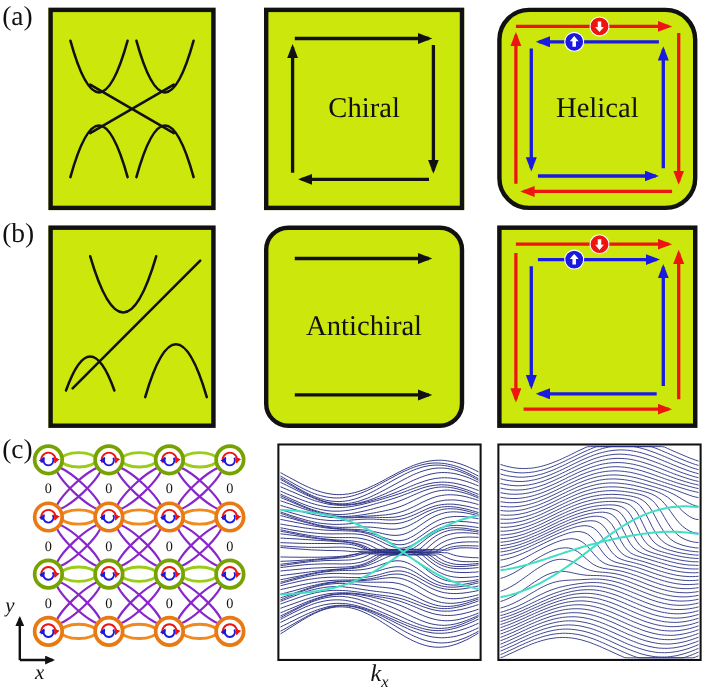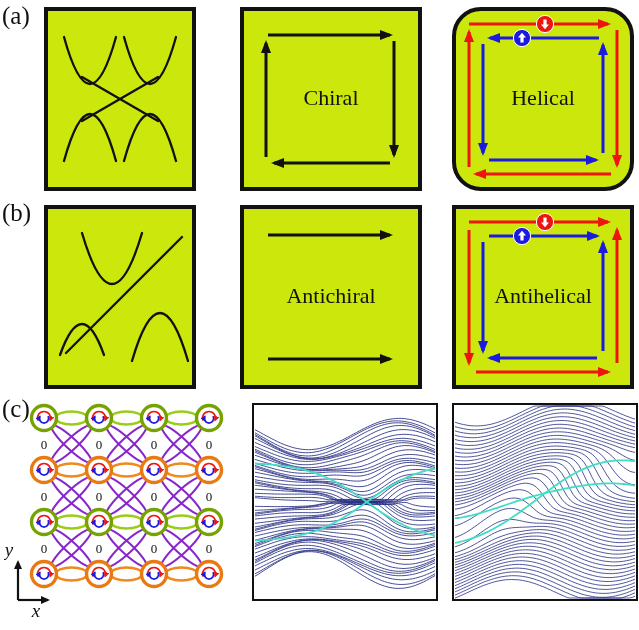--- a/index.html
+++ b/index.html
@@ -4,21 +4,21 @@
 <style>
 :root{
   --panel-fill:#cbe70b; --ink:#111111; --red:#ee1511; --blue:#1b1be0;
 }
 *{box-sizing:border-box;}
 body{margin:0;background:#fff;font-family:"Liberation Serif","DejaVu Serif",serif;}
 .fig{position:relative;width:639px;height:630px;background:#fff;overflow:hidden;}
 .pl{position:absolute;font-size:25px;color:#111;line-height:1;}
 .gbox{position:absolute;background:var(--panel-fill);border:4px solid var(--ink);}
 .gbox svg{display:block;}
-.boxlabel{position:absolute;left:0;right:0;top:50%;transform:translateY(-52%);text-align:center;font-size:22px;color:#111;}
+.boxlabel{position:absolute;left:0;right:0;top:50%;transform:translateY(-52%);text-align:center;font-size:26px;color:#111;}
 .plotbox{position:absolute;}
 .axislabel{position:absolute;text-align:center;font-size:22px;font-style:italic;color:#111;}
 .axislabel sub{font-size:15px;}
 </style>
 </head>
 <body>
 
 <div class="fig">
 
   <div class="pl" style="left:2px;top:3px;">(a)</div>
@@ -93,21 +93,21 @@
     <svg viewBox="0 0 144 176" width="144" height="176">
       <g fill="none" stroke="var(--ink)" stroke-width="2.3" stroke-linecap="round">
         <path d="M34 24 Q64 126 94 24"></path>
         <path d="M84 152 Q112 56 140 152"></path>
         <path d="M18 144 L134 28"></path>
         <path d="M12 146 Q34 84 56 146"></path>
       </g>
     </svg>
   </div>
 
-  <div class="gbox" style="left:240px;top:205px;width:182px;height:184px;">
+  <div class="gbox" style="left:240px;top:205px;width:182px;height:184px;border-radius:22px;">
     <svg viewBox="0 0 174 176" width="174" height="176">
       <defs>
         <marker id="mkC" markerWidth="16" markerHeight="12" refX="10" refY="5" orient="auto" markerUnits="userSpaceOnUse">
           <path d="M0 0 L13 5 L0 10 Z" style="fill:var(--ink)"></path>
         </marker>
       </defs>
       <g fill="none" stroke="var(--ink)" stroke-width="3">
         <path d="M24 26 L146 26" marker-end="url(#mkC)"></path>
         <path d="M24 150 L146 150" marker-end="url(#mkC)"></path>
       </g>
@@ -139,21 +139,20 @@
       </g>
       <g transform="translate(66,27)">
         <circle r="8.6" style="fill:var(--blue)" stroke="#fff" stroke-width="1"></circle>
         <path d="M-1.6 4.5 L-1.6 -0.5 L-4 -0.5 L0 -5.2 L4 -0.5 L1.6 -0.5 L1.6 4.5 Z" fill="#fff"></path>
       </g>
       <g transform="translate(89,13)">
         <circle r="8.6" style="fill:var(--red)" stroke="#fff" stroke-width="1"></circle>
         <path d="M-1.6 -4.5 L-1.6 0.5 L-4 0.5 L0 5.2 L4 0.5 L1.6 0.5 L1.6 -4.5 Z" fill="#fff"></path>
       </g>
     </svg>
-    <div class="boxlabel">Antihelical</div>
   </div>
 
   <div class="plotbox" style="left:4px;top:402px;width:230px;height:218px;">
     <svg id="lattice-svg" viewBox="0 0 230 218" width="230" height="218">
       <defs>
         <marker id="mk-r-s" markerWidth="8" markerHeight="8" refX="4.5" refY="2.75" orient="auto" markerUnits="userSpaceOnUse">
           <path d="M0 0 L5.5 2.75 L0 5.5 Z" style="fill:var(--red)"></path>
         </marker>
         <marker id="mk-b-s" markerWidth="8" markerHeight="8" refX="4.5" refY="2.75" orient="auto" markerUnits="userSpaceOnUse">
           <path d="M0 0 L5.5 2.75 L0 5.5 Z" style="fill:var(--blue)"></path>
@@ -311,20 +310,23 @@
         <polyline points="3.0,31.5 5.8,33.1 8.6,34.8 11.4,36.5 14.3,38.1 17.1,39.8 19.9,41.4 22.7,43.0 25.5,44.5 28.3,45.9 31.1,47.2 33.9,48.4 36.8,49.5 39.6,50.4 42.4,51.2 45.2,51.9 48.0,52.4 50.8,52.7 53.6,52.9 56.4,53.0 59.3,52.8 62.1,52.5 64.9,52.1 67.7,51.4 70.5,50.7 73.3,49.8 76.1,48.8 78.9,47.6 81.8,46.4 84.6,45.1 87.4,43.7 90.2,42.2 93.0,40.7 95.8,39.1 98.6,37.5 101.4,35.9 104.3,34.3 107.1,32.7 109.9,31.2 112.7,29.7 115.5,28.3 118.3,26.9 121.1,25.6 123.9,24.4 126.8,23.3 129.6,22.4 132.4,21.5 135.2,20.9 138.0,20.3 140.8,20.0 143.6,19.8 146.4,19.8 149.3,19.9 152.1,20.2 154.9,20.7 157.7,21.3 160.5,22.1 163.3,23.0 166.1,24.0 168.9,25.2 171.8,26.4 174.6,27.8 177.4,29.2 180.2,30.7 183.0,32.3" fill="none" stroke="#272e82" stroke-width="0.9" opacity="0.95"></polyline>
         <polyline points="3.0,167.0 5.8,165.6 8.6,164.3 11.4,162.8 14.3,161.4 17.1,160.0 19.9,158.6 22.7,157.3 25.5,155.9 28.3,154.7 31.1,153.5 33.9,152.4 36.8,151.3 39.6,150.4 42.4,149.6 45.2,148.8 48.0,148.3 50.8,147.8 53.6,147.5 56.4,147.3 59.3,147.2 62.1,147.3 64.9,147.5 67.7,147.9 70.5,148.4 73.3,149.0 76.1,149.7 78.9,150.5 81.8,151.5 84.6,152.5 87.4,153.6 90.2,154.8 93.0,156.0 95.8,157.3 98.6,158.7 101.4,160.1 104.3,161.5 107.1,162.9 109.9,164.3 112.7,165.7 115.5,167.0 118.3,168.3 121.1,169.6 123.9,170.8 126.8,171.9 129.6,173.0 132.4,173.9 135.2,174.7 138.0,175.4 140.8,176.0 143.6,176.4 146.4,176.6 149.3,176.8 152.1,176.7 154.9,176.5 157.7,176.2 160.5,175.8 163.3,175.2 166.1,174.4 168.9,173.6 171.8,172.6 174.6,171.5 177.4,170.3 180.2,169.1 183.0,167.7" fill="none" stroke="#272e82" stroke-width="0.9" opacity="0.95"></polyline>
         <polyline points="3.0,29.8 5.8,31.4 8.6,33.0 11.4,34.6 14.3,36.2 17.1,37.8 19.9,39.3 22.7,40.8 25.5,42.2 28.3,43.5 31.1,44.7 33.9,45.8 36.8,46.8 39.6,47.6 42.4,48.3 45.2,48.9 48.0,49.3 50.8,49.6 53.6,49.7 56.4,49.7 59.3,49.5 62.1,49.1 64.9,48.6 67.7,48.0 70.5,47.2 73.3,46.3 76.1,45.3 78.9,44.2 81.8,43.0 84.6,41.6 87.4,40.3 90.2,38.8 93.0,37.3 95.8,35.8 98.6,34.3 101.4,32.7 104.3,31.2 107.1,29.7 109.9,28.2 112.7,26.8 115.5,25.4 118.3,24.2 121.1,23.0 123.9,21.9 126.8,20.9 129.6,20.1 132.4,19.4 135.2,18.8 138.0,18.3 140.8,18.0 143.6,17.9 146.4,17.9 149.3,18.1 152.1,18.4 154.9,18.9 157.7,19.5 160.5,20.2 163.3,21.1 166.1,22.0 168.9,23.1 171.8,24.3 174.6,25.6 177.4,27.0 180.2,28.4 183.0,29.8" fill="none" stroke="#272e82" stroke-width="0.9" opacity="0.95"></polyline>
         <polyline points="3.0,170.8 5.8,169.3 8.6,167.8 11.4,166.2 14.3,164.5 17.1,162.9 19.9,161.3 22.7,159.7 25.5,158.2 28.3,156.7 31.1,155.3 33.9,154.0 36.8,152.8 39.6,151.7 42.4,150.7 45.2,149.8 48.0,149.1 50.8,148.5 53.6,148.1 56.4,147.8 59.3,147.7 62.1,147.8 64.9,148.0 67.7,148.4 70.5,148.9 73.3,149.6 76.1,150.4 78.9,151.4 81.8,152.5 84.6,153.7 87.4,155.0 90.2,156.4 93.0,157.9 95.8,159.4 98.6,161.0 101.4,162.6 104.3,164.3 107.1,165.9 109.9,167.6 112.7,169.2 115.5,170.8 118.3,172.3 121.1,173.7 123.9,175.1 126.8,176.3 129.6,177.5 132.4,178.5 135.2,179.4 138.0,180.1 140.8,180.7 143.6,181.1 146.4,181.4 149.3,181.5 152.1,181.4 154.9,181.2 157.7,180.8 160.5,180.2 163.3,179.5 166.1,178.6 168.9,177.6 171.8,176.5 174.6,175.2 177.4,173.8 180.2,172.4 183.0,170.8" fill="none" stroke="#272e82" stroke-width="0.9" opacity="0.95"></polyline>
         <polyline points="3.0,26.7 5.8,28.2 8.6,29.7 11.4,31.3 14.3,32.8 17.1,34.3 19.9,35.8 22.7,37.2 25.5,38.6 28.3,39.9 31.1,41.1 33.9,42.2 36.8,43.2 39.6,44.1 42.4,44.9 45.2,45.5 48.0,46.0 50.8,46.4 53.6,46.6 56.4,46.7 59.3,46.6 62.1,46.3 64.9,46.0 67.7,45.4 70.5,44.8 73.3,44.0 76.1,43.1 78.9,42.1 81.8,41.0 84.6,39.7 87.4,38.4 90.2,37.1 93.0,35.6 95.8,34.2 98.6,32.7 101.4,31.1 104.3,29.6 107.1,28.1 109.9,26.6 112.7,25.2 115.5,23.8 118.3,22.5 121.1,21.3 123.9,20.1 126.8,19.1 129.6,18.2 132.4,17.4 135.2,16.7 138.0,16.2 140.8,15.8 143.6,15.5 146.4,15.4 149.3,15.4 152.1,15.6 154.9,16.0 157.7,16.4 160.5,17.0 163.3,17.8 166.1,18.6 168.9,19.6 171.8,20.7 174.6,21.9 177.4,23.2 180.2,24.5 183.0,26.0" fill="none" stroke="#272e82" stroke-width="0.9" opacity="0.95"></polyline>
         <polyline points="3.0,173.2 5.8,171.5 8.6,169.7 11.4,167.9 14.3,166.1 17.1,164.3 19.9,162.6 22.7,160.8 25.5,159.2 28.3,157.6 31.1,156.1 33.9,154.7 36.8,153.4 39.6,152.2 42.4,151.2 45.2,150.4 48.0,149.7 50.8,149.2 53.6,148.8 56.4,148.7 59.3,148.7 62.1,148.9 64.9,149.2 67.7,149.8 70.5,150.5 73.3,151.4 76.1,152.4 78.9,153.6 81.8,154.9 84.6,156.3 87.4,157.8 90.2,159.4 93.0,161.1 95.8,162.9 98.6,164.7 101.4,166.5 104.3,168.3 107.1,170.1 109.9,171.9 112.7,173.6 115.5,175.3 118.3,176.9 121.1,178.3 123.9,179.7 126.8,181.0 129.6,182.1 132.4,183.0 135.2,183.9 138.0,184.5 140.8,185.0 143.6,185.3 146.4,185.4 149.3,185.3 152.1,185.1 154.9,184.7 157.7,184.1 160.5,183.3 163.3,182.4 166.1,181.3 168.9,180.1 171.8,178.8 174.6,177.4 177.4,175.8 180.2,174.2 183.0,172.5" fill="none" stroke="#272e82" stroke-width="0.9" opacity="0.95"></polyline>
         <polyline points="3.0,60.5 5.8,60.6 8.6,60.8 11.4,61.0 14.3,61.2 17.1,61.4 19.9,61.7 22.7,61.9 25.5,62.2 28.3,62.6 31.1,62.9 33.9,63.3 36.8,63.7 39.6,64.2 42.4,64.7 45.2,65.3 48.0,65.9 50.8,66.5 53.6,67.2 56.4,68.0 59.3,68.8 62.1,69.7 64.9,70.7 67.7,71.7 70.5,72.8 73.3,74.0 76.1,75.2 78.9,76.6 81.8,78.0 84.6,79.5 87.4,81.0 90.2,82.7 93.0,84.4 95.8,86.1 98.6,87.9 101.4,89.8 104.3,91.7 107.1,93.7 109.9,95.6 112.7,97.6 115.5,99.6 118.3,101.6 121.1,103.6 123.9,105.6 126.8,107.5 129.6,109.4 132.4,111.2 135.2,113.0 138.0,114.7 140.8,116.4 143.6,118.0 146.4,119.5 149.3,120.9 152.1,122.3 154.9,123.6 157.7,124.8 160.5,125.9 163.3,127.0 166.1,128.0 168.9,128.9 171.8,129.7 174.6,130.5 177.4,131.2 180.2,131.9 183.0,132.5" fill="none" stroke="#3fdfc3" stroke-width="1.8" opacity="1"></polyline>
         <polyline points="3.0,137.5 5.8,137.4 8.6,137.2 11.4,137.0 14.3,136.8 17.1,136.6 19.9,136.3 22.7,136.1 25.5,135.8 28.3,135.4 31.1,135.1 33.9,134.7 36.8,134.3 39.6,133.8 42.4,133.3 45.2,132.7 48.0,132.1 50.8,131.5 53.6,130.8 56.4,130.0 59.3,129.2 62.1,128.3 64.9,127.3 67.7,126.3 70.5,125.2 73.3,124.0 76.1,122.8 78.9,121.4 81.8,120.0 84.6,118.5 87.4,117.0 90.2,115.3 93.0,113.6 95.8,111.9 98.6,110.1 101.4,108.2 104.3,106.3 107.1,104.3 109.9,102.4 112.7,100.4 115.5,98.4 118.3,96.4 121.1,94.4 123.9,92.4 126.8,90.5 129.6,88.6 132.4,86.8 135.2,85.0 138.0,83.3 140.8,81.6 143.6,80.0 146.4,78.5 149.3,77.1 152.1,75.7 154.9,74.4 157.7,73.2 160.5,72.1 163.3,71.0 166.1,70.0 168.9,69.1 171.8,68.3 174.6,67.5 177.4,66.8 180.2,66.1 183.0,65.5" fill="none" stroke="#3fdfc3" stroke-width="1.8" opacity="1"></polyline>
       </svg>
   </div>
+  <div class="axislabel" style="left:252px;top:599px;width:186px;">
+    <span>k</span><sub>x</sub>
+  </div>
 
   <div class="plotbox" style="left:452px;top:403px;width:186px;height:198px;">
     <svg id="plot-ky-svg" viewBox="0 0 186 198" width="186" height="198">
       <rect x="1" y="1" width="184" height="196" fill="#ffffff" stroke="#111111" stroke-width="2"></rect>
     <polyline points="3.0,19.2 5.8,20.1 8.6,20.9 11.4,21.5 14.3,22.1 17.1,22.5 19.9,22.8 22.7,22.9 25.5,22.9 28.3,22.8 31.1,22.6 33.9,22.2 36.8,21.7 39.6,21.1 42.4,20.3 45.2,19.5 48.0,18.5 50.8,17.5 53.6,16.4 56.4,15.2 59.3,13.9 62.1,12.6 64.9,11.3 67.7,9.9 70.5,8.5 73.3,7.1 76.1,5.8 78.9,4.5 81.8,3.2 84.6,3.0 87.4,3.0 90.2,3.0 93.0,3.0 95.8,3.0 98.6,3.0 101.4,3.0 104.3,3.0 107.1,3.0 109.9,3.0 112.7,3.0 115.5,3.0 118.3,3.0 121.1,3.0 123.9,3.0 126.8,3.0 129.6,3.0 132.4,3.0 135.2,3.0 138.0,3.0 140.8,3.0 143.6,3.0 146.4,3.0 149.3,3.0 152.1,3.4 154.9,4.7 157.7,5.9 160.5,7.2 163.3,8.4 166.1,9.6 168.9,10.8 171.8,12.0 174.6,13.2 177.4,14.2 180.2,15.2 183.0,16.2" fill="none" stroke="#272e82" stroke-width="0.85" opacity="0.95"></polyline>
         <polyline points="3.0,23.6 5.8,24.4 8.6,25.1 11.4,25.7 14.3,26.2 17.1,26.6 19.9,26.8 22.7,26.9 25.5,26.8 28.3,26.6 31.1,26.3 33.9,25.9 36.8,25.3 39.6,24.6 42.4,23.9 45.2,23.0 48.0,22.0 50.8,20.9 53.6,19.7 56.4,18.5 59.3,17.2 62.1,15.9 64.9,14.5 67.7,13.2 70.5,11.8 73.3,10.4 76.1,9.1 78.9,7.8 81.8,6.5 84.6,5.3 87.4,4.1 90.2,3.1 93.0,3.0 95.8,3.0 98.6,3.0 101.4,3.0 104.3,3.0 107.1,3.0 109.9,3.0 112.7,3.0 115.5,3.0 118.3,3.0 121.1,3.0 123.9,3.0 126.8,3.0 129.6,3.0 132.4,3.0 135.2,3.0 138.0,3.0 140.8,3.3 143.6,4.3 146.4,5.4 149.3,6.6 152.1,7.8 154.9,9.0 157.7,10.2 160.5,11.4 163.3,12.7 166.1,13.9 168.9,15.0 171.8,16.2 174.6,17.3 177.4,18.3 180.2,19.3 183.0,20.1" fill="none" stroke="#272e82" stroke-width="0.85" opacity="0.95"></polyline>
         <polyline points="3.0,27.9 5.8,28.7 8.6,29.4 11.4,29.9 14.3,30.3 17.1,30.6 19.9,30.8 22.7,30.8 25.5,30.7 28.3,30.4 31.1,30.1 33.9,29.6 36.8,28.9 39.6,28.2 42.4,27.4 45.2,26.4 48.0,25.4 50.8,24.3 53.6,23.1 56.4,21.8 59.3,20.5 62.1,19.2 64.9,17.8 67.7,16.4 70.5,15.1 73.3,13.7 76.1,12.4 78.9,11.1 81.8,9.8 84.6,8.6 87.4,7.5 90.2,6.5 93.0,5.6 95.8,4.7 98.6,4.0 101.4,3.4 104.3,3.0 107.1,3.0 109.9,3.0 112.7,3.0 115.5,3.0 118.3,3.0 121.1,3.0 123.9,3.0 126.8,3.5 129.6,4.1 132.4,4.9 135.2,5.7 138.0,6.6 140.8,7.6 143.6,8.6 146.4,9.7 149.3,10.9 152.1,12.0 154.9,13.2 157.7,14.4 160.5,15.7 163.3,16.8 166.1,18.0 168.9,19.1 171.8,20.2 174.6,21.3 177.4,22.3 180.2,23.2 183.0,24.0" fill="none" stroke="#272e82" stroke-width="0.85" opacity="0.95"></polyline>
         <polyline points="3.0,32.2 5.8,33.0 8.6,33.6 11.4,34.0 14.3,34.4 17.1,34.6 19.9,34.7 22.7,34.7 25.5,34.5 28.3,34.2 31.1,33.7 33.9,33.2 36.8,32.5 39.6,31.7 42.4,30.8 45.2,29.8 48.0,28.8 50.8,27.6 53.6,26.4 56.4,25.1 59.3,23.8 62.1,22.4 64.9,21.1 67.7,19.7 70.5,18.3 73.3,17.0 76.1,15.6 78.9,14.4 81.8,13.1 84.6,12.0 87.4,10.9 90.2,9.9 93.0,9.0 95.8,8.3 98.6,7.6 101.4,7.0 104.3,6.6 107.1,6.3 109.9,6.1 112.7,6.0 115.5,6.1 118.3,6.3 121.1,6.6 123.9,7.1 126.8,7.6 129.6,8.3 132.4,9.0 135.2,9.9 138.0,10.8 140.8,11.8 143.6,12.8 146.4,14.0 149.3,15.1 152.1,16.3 154.9,17.4 157.7,18.6 160.5,19.8 163.3,20.9 166.1,22.1 168.9,23.1 171.8,24.2 174.6,25.2 177.4,26.1 180.2,26.9 183.0,27.7" fill="none" stroke="#272e82" stroke-width="0.85" opacity="0.95"></polyline>
         <polyline points="3.0,36.5 5.8,37.2 8.6,37.7 11.4,38.1 14.3,38.4 17.1,38.6 19.9,38.6 22.7,38.5 25.5,38.2 28.3,37.9 31.1,37.4 33.9,36.8 36.8,36.0 39.6,35.2 42.4,34.3 45.2,33.2 48.0,32.1 50.8,30.9 53.6,29.7 56.4,28.4 59.3,27.0 62.1,25.7 64.9,24.3 67.7,22.9 70.5,21.6 73.3,20.2 76.1,18.9 78.9,17.7 81.8,16.5 84.6,15.4 87.4,14.3 90.2,13.4 93.0,12.5 95.8,11.8 98.6,11.2 101.4,10.7 104.3,10.3 107.1,10.0 109.9,9.9 112.7,9.9 115.5,10.0 118.3,10.3 121.1,10.6 123.9,11.1 126.8,11.7 129.6,12.4 132.4,13.2 135.2,14.0 138.0,15.0 140.8,16.0 143.6,17.0 146.4,18.1 149.3,19.2 152.1,20.4 154.9,21.5 157.7,22.7 160.5,23.8 163.3,24.9 166.1,26.0 168.9,27.0 171.8,28.0 174.6,28.9 177.4,29.8 180.2,30.6 183.0,31.3" fill="none" stroke="#272e82" stroke-width="0.85" opacity="0.95"></polyline>
         <polyline points="3.0,40.7 5.8,41.3 8.6,41.8 11.4,42.2 14.3,42.4 17.1,42.5 19.9,42.4 22.7,42.3 25.5,42.0 28.3,41.5 31.1,41.0 33.9,40.3 36.8,39.5 39.6,38.6 42.4,37.7 45.2,36.6 48.0,35.4 50.8,34.2 53.6,32.9 56.4,31.6 59.3,30.3 62.1,28.9 64.9,27.5 67.7,26.2 70.5,24.8 73.3,23.5 76.1,22.2 78.9,21.0 81.8,19.8 84.6,18.7 87.4,17.7 90.2,16.8 93.0,16.0 95.8,15.4 98.6,14.8 101.4,14.3 104.3,14.0 107.1,13.8 109.9,13.7 112.7,13.8 115.5,13.9 118.3,14.2 121.1,14.6 123.9,15.1 126.8,15.8 129.6,16.5 132.4,17.3 135.2,18.2 138.0,19.1 140.8,20.1 143.6,21.1 146.4,22.2 149.3,23.3 152.1,24.4 154.9,25.5 157.7,26.6 160.5,27.7 163.3,28.7 166.1,29.7 168.9,30.7 171.8,31.6 174.6,32.5 177.4,33.3 180.2,34.0 183.0,34.7" fill="none" stroke="#272e82" stroke-width="0.85" opacity="0.95"></polyline>

